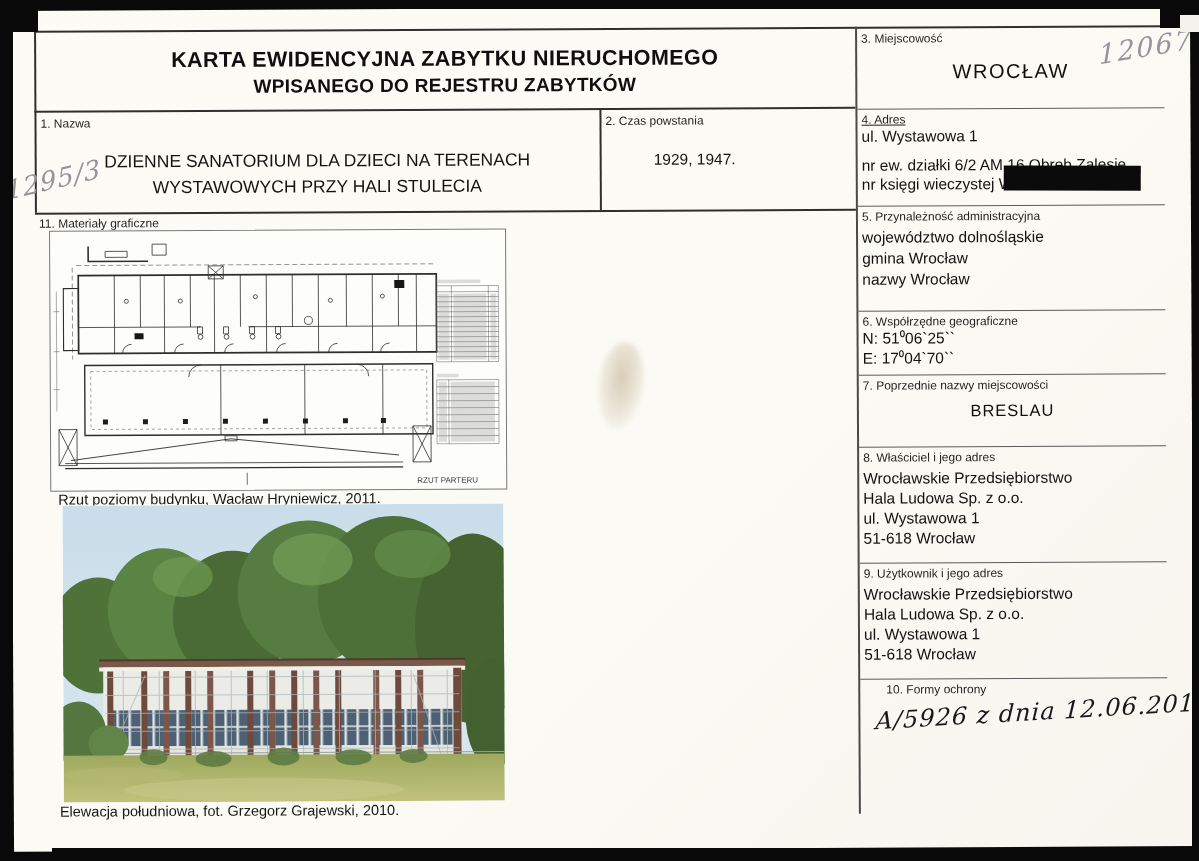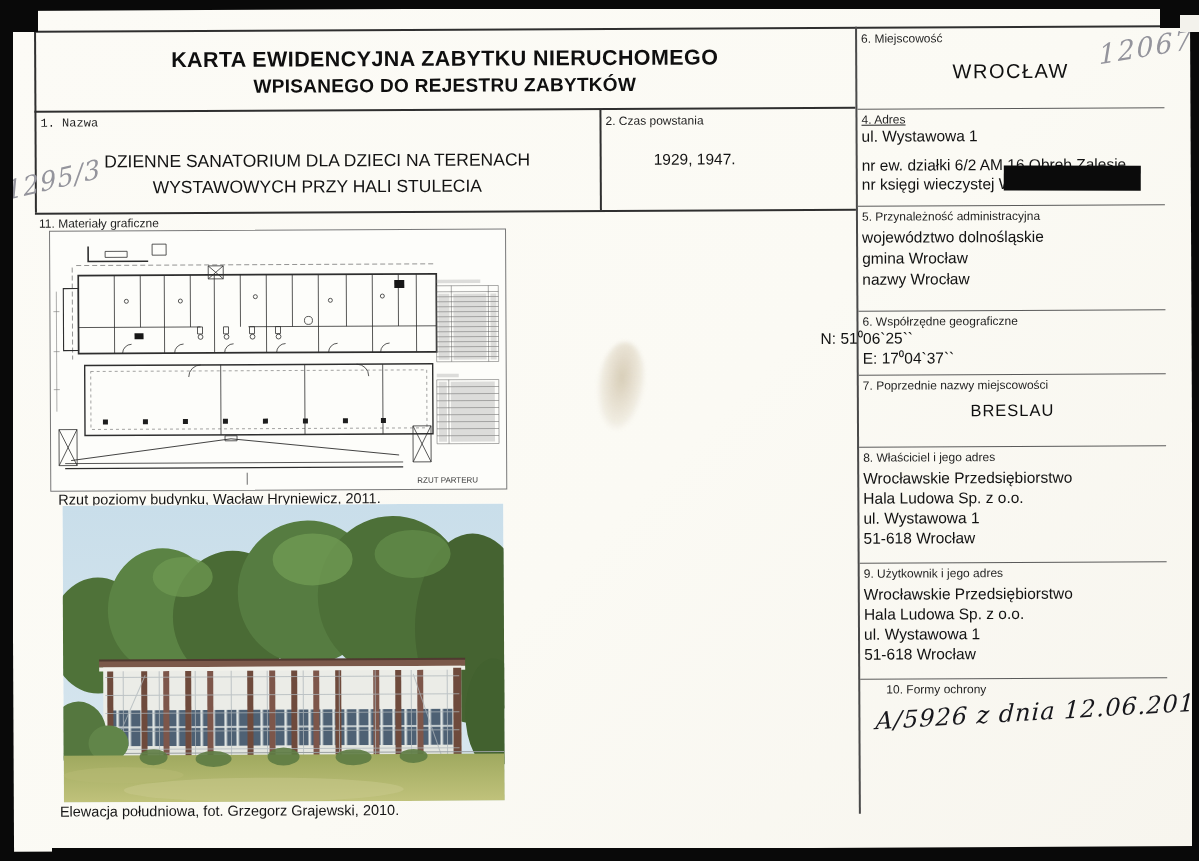--- a/index.html
+++ b/index.html
@@ -49,43 +49,43 @@
     <div class="hl2" style="left:859px;top:207px;width:307px;"></div>
     <div class="hl2" style="left:859px;top:312px;width:307px;"></div>
     <div class="hl2" style="left:859px;top:376px;width:307px;"></div>
     <div class="hl2" style="left:859px;top:448px;width:307px;"></div>
     <div class="hl2" style="left:859px;top:564px;width:307px;"></div>
     <div class="hl2" style="left:859px;top:680px;width:307px;"></div>
 
     <div class="t1" style="left:36px;top:46px;">KARTA EWIDENCYJNA ZABYTKU NIERUCHOMEGO</div>
     <div class="t2" style="left:36px;top:74px;">WPISANEGO DO REJESTRU ZABYTKÓW</div>
 
-    <div class="flabel" style="left:42px;top:114px;font-family:Liberation Mono, monospace;">1. Nazwa</div>
+    <div class="flabel" style="left:42px;top:114px;">1. Nazwa</div>
     <div class="nameline" style="left:36px;top:149px;">DZIENNE SANATORIUM DLA DZIECI NA TERENACH</div>
     <div class="nameline" style="left:36px;top:175px;">WYSTAWOWYCH PRZY HALI STULECIA</div>
     <div class="flabel" style="left:607px;top:114px;">2. Czas powstania</div>
     <div class="fval" style="left:655px;top:150px;">1929, 1947.</div>
 
-    <div class="flabel" style="left:863px;top:33px;">6. Miejscowość</div>
+    <div class="flabel" style="left:863px;top:33px;">3. Miejscowość</div>
     <div class="bigval" style="left:857px;top:62px;">WROCŁAW</div>
 
     <div class="flabel" style="left:863px;top:114px;text-decoration:underline;">4. Adres</div>
     <div class="fval" style="left:863px;top:128px;">ul. Wystawowa 1</div>
     <div class="fval" style="left:863px;top:157px;">nr ew. działki 6/2 AM 16 Obręb Zalesie</div>
     <div class="fval" style="left:863px;top:176px;">nr księgi wieczystej W</div>
     <div class="redact"></div>
 
     <div class="flabel" style="left:863px;top:211px;">5. Przynależność administracyjna</div>
     <div class="fval" style="left:863px;top:229px;">województwo dolnośląskie</div>
     <div class="fval" style="left:863px;top:250px;">gmina Wrocław</div>
     <div class="fval" style="left:863px;top:271px;">nazwy Wrocław</div>
 
     <div class="flabel" style="left:863px;top:316px;">6. Współrzędne geograficzne</div>
-    <div class="fval" style="left:821px;top:330px;text-align:right;">N: 51⁰06`25``</div>
-    <div class="fval" style="left:863px;top:350px;">E: 17⁰04`37``</div>
+    <div class="fval" style="left:863px;top:330px;text-align:right;">N: 51⁰06`25``</div>
+    <div class="fval" style="left:863px;top:350px;">E: 17⁰04`70``</div>
 
     <div class="flabel" style="left:863px;top:380px;">7. Poprzednie nazwy miejscowości</div>
     <div class="midval" style="left:857px;top:403px;">BRESLAU</div>
 
     <div class="flabel" style="left:863px;top:452px;">8. Właściciel i jego adres</div>
     <div class="fval" style="left:863px;top:470px;">Wrocławskie Przedsiębiorstwo</div>
     <div class="fval" style="left:863px;top:490px;">Hala Ludowa Sp. z o.o.</div>
     <div class="fval" style="left:863px;top:510px;">ul. Wystawowa 1</div>
     <div class="fval" style="left:863px;top:530px;">51-618 Wrocław</div>
 

